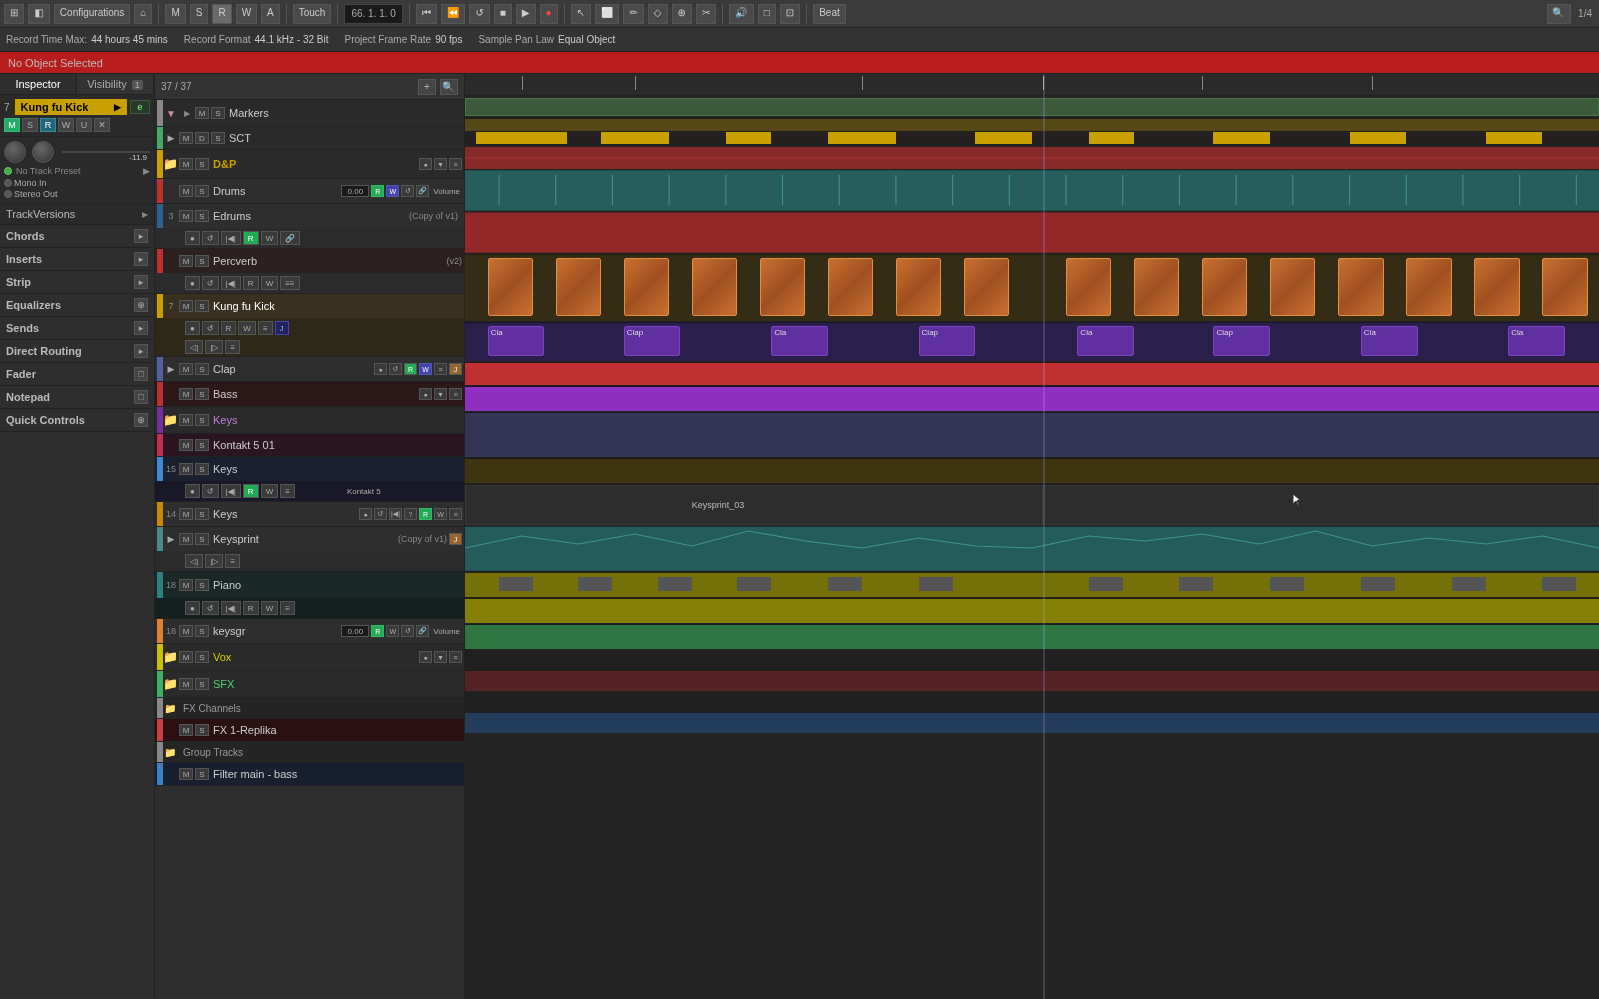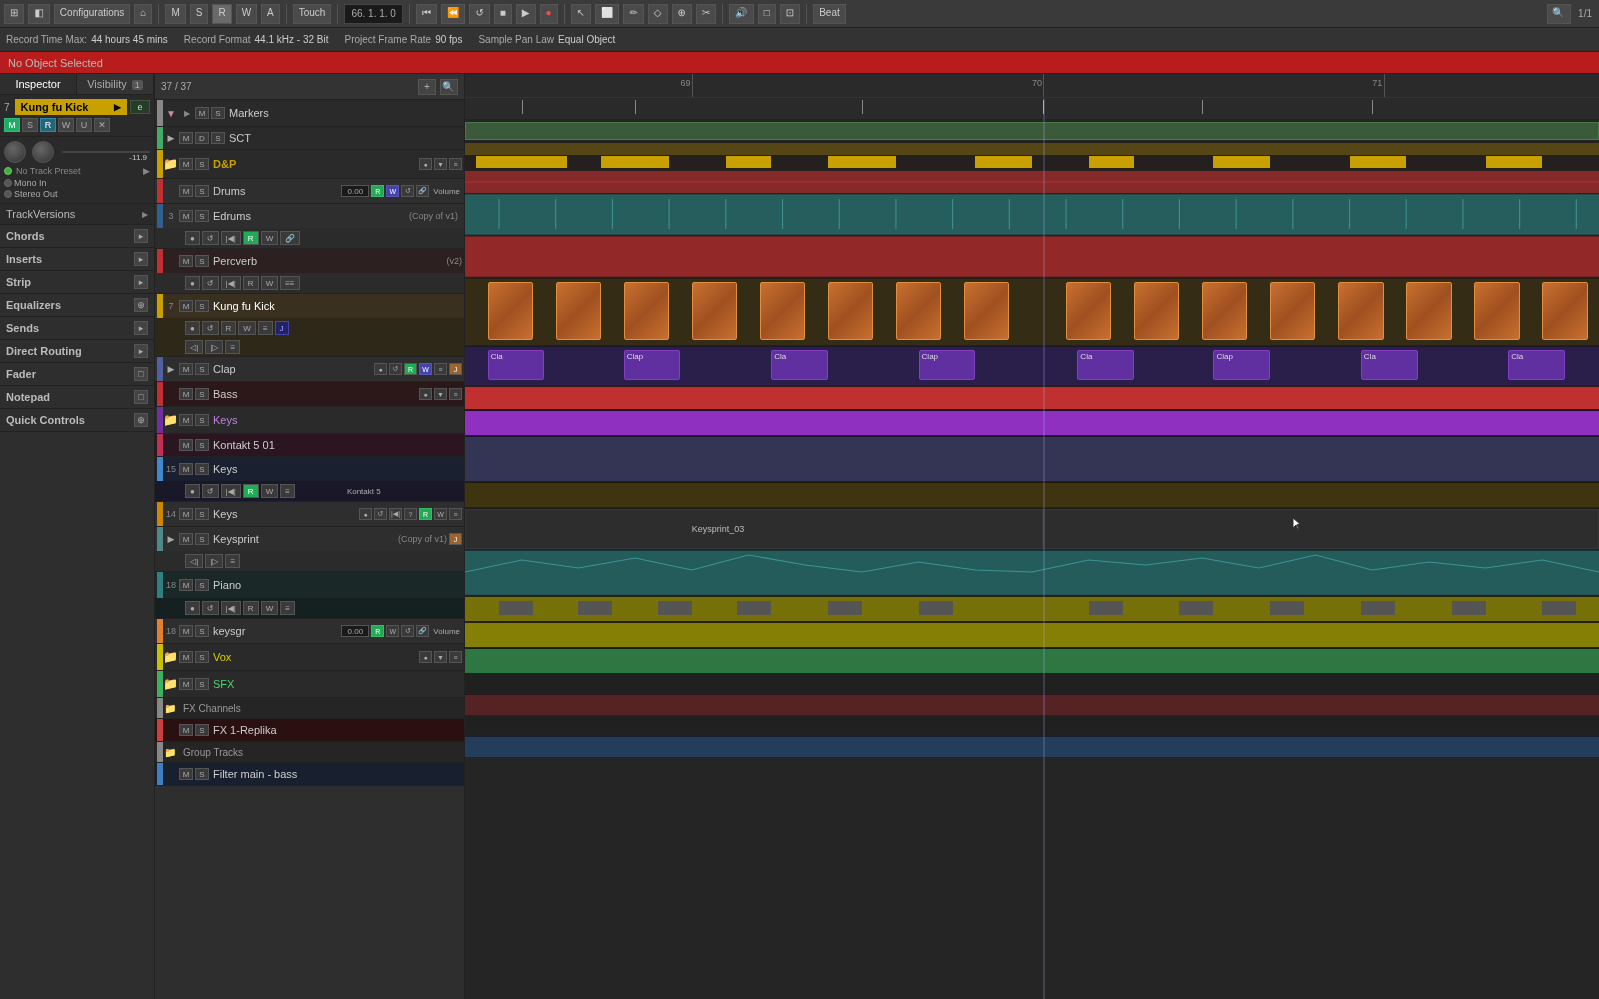--- a/index.html
+++ b/index.html
@@ -465,21 +465,21 @@
   <div class="toolbar-btn">⊕</div>
   <div class="toolbar-btn">✂</div>
   <div class="toolbar-separator"></div>
   <div class="toolbar-btn">🔊</div>
   <div class="toolbar-btn">□</div>
   <div class="toolbar-btn">⊡</div>
   <div class="toolbar-separator"></div>
   <div class="toolbar-btn">Beat</div>
   <div style="flex:1"></div>
   <div class="toolbar-btn">🔍</div>
-  <div class="toolbar-label">1/1</div>
+  <div class="toolbar-label">1/4</div>
 </div>
 
 <div id="info-bar">
   <div class="info-item">
     <span>Record Time Max:</span>
     <span class="info-value">44 hours 45 mins</span>
   </div>
   <div class="info-item">
     <span>Record Format</span>
     <span class="info-value">44.1 kHz - 32 Bit</span>
@@ -986,28 +986,20 @@
           </div>
           <div class="track-name-label">Filter main - bass</div>
         </div>
       </div>
 
     </div>
   </div>
 
   <div id="arranger-panel">
 
-    <div id="arranger-ruler" style="position:relative;height:24px;background:#2a2a2a;border-bottom:1px solid #333;">
-      <div class="ruler-major-line" style="left:20%;"></div>
-      <div class="ruler-major-line" style="left:51%;"></div>
-      <div class="ruler-major-line" style="left:81%;"></div>
-      <span class="ruler-mark" style="left:19%;">69</span>
-      <span class="ruler-mark" style="left:50%;">70</span>
-      <span class="ruler-mark" style="left:80%;">71</span>
-    </div>
 
     <div id="arranger-tracks" style="flex:1;overflow-y:auto;overflow-x:hidden;position:relative;">
 
       <div class="section-divider" style="left:51%;height:100%;z-index:5;"></div>
 
       <div class="arr-track" style="height:22px;background:#2a2a2a;">
         <div style="position:relative;height:100%;">
 
           <div style="position:absolute;top:2px;left:5%;width:1px;height:14px;background:#888;"></div>
           <div style="position:absolute;top:2px;left:15%;width:1px;height:14px;background:#888;"></div>

